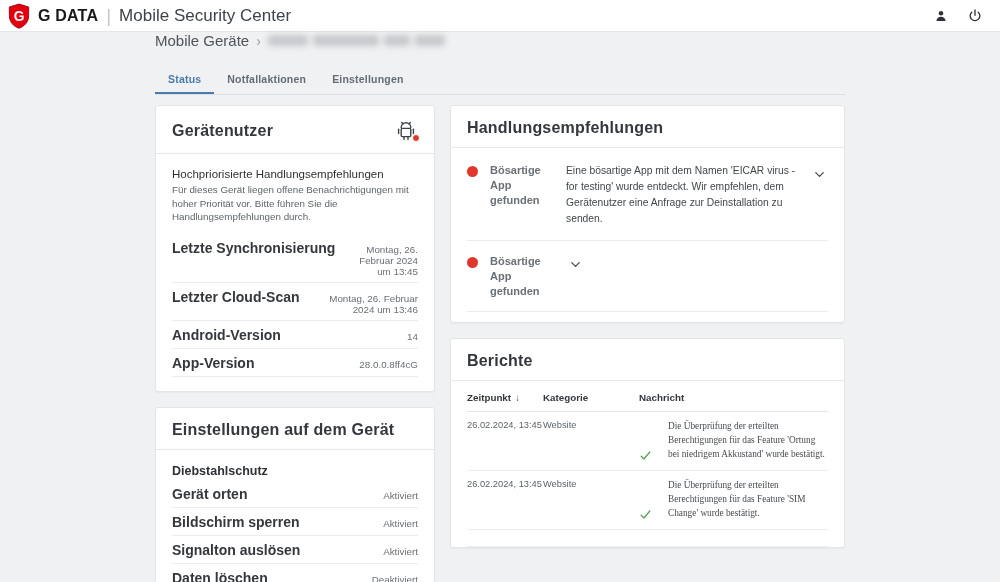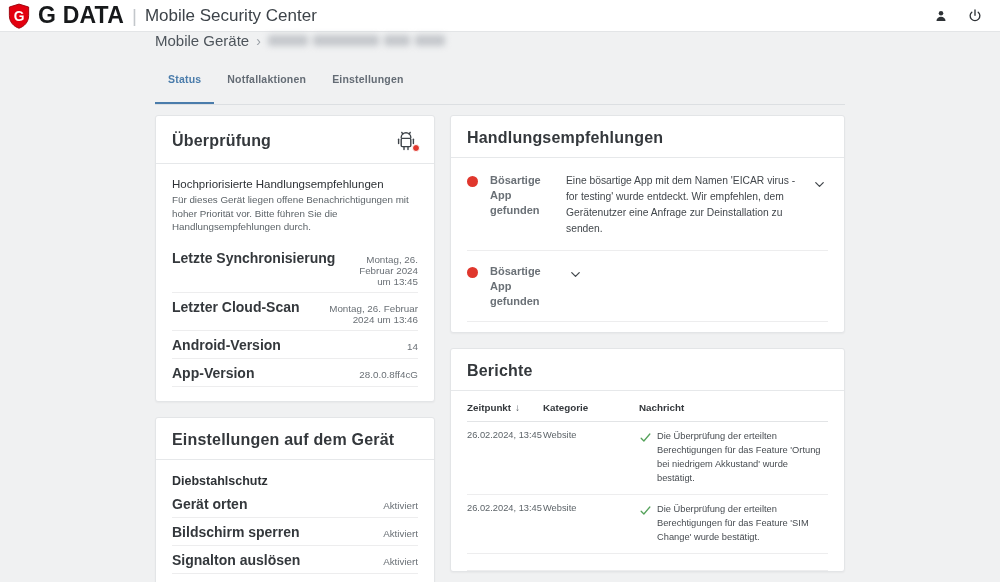--- a/index.html
+++ b/index.html
@@ -8,38 +8,38 @@
     font-family:"Liberation Sans", sans-serif;
     background:#f0f1f2; color:#33373b;
     -webkit-font-smoothing:antialiased;
   }
   
   .topbar {
     height:32px; background:#fff; border-bottom:1px solid #e3e5e7;
     display:flex; align-items:center; padding:0 14px 0 8px;
   }
   .logo { width:22px; height:26px; display:inline-flex; margin-right:8px; }
-  .brand { font-size:23px; font-weight:bold; color:#17191b; letter-spacing:.2px; }
+  .brand { font-size:16px; font-weight:bold; color:#17191b; letter-spacing:.2px; }
   .titlesep { font-size:19px; font-weight:300; color:#c3c7cb; margin:0 8px; }
   .product { font-size:17px; color:#3d4playing349; color:#3d4349; font-weight:400; }
   .spacer { flex:1; }
   .iconbtn { background:none; border:none; width:22px; height:22px; margin-left:12px;
              display:inline-flex; align-items:center; justify-content:center; cursor:pointer; }
   
   .main { padding:0 155px; }
   .breadcrumb { font-size:15px; color:#4d545b; display:flex; align-items:center; }
   .bc-root { cursor:pointer; }
   .bc-sep { color:#9aa0a6; margin:0 7px; font-size:14px; }
   .redacted { display:inline-flex; gap:5px; align-items:center; filter:blur(3px); opacity:.75; }
   .redacted i { display:inline-block; height:11px; background:#b6babf; border-radius:2px; }
   .redacted i:nth-child(1){width:40px}.redacted i:nth-child(2){width:66px}
   .redacted i:nth-child(3){width:26px}.redacted i:nth-child(4){width:30px}
   
   .tabs { margin-top:16px; display:flex; border-bottom:1px solid #dcdfe2; }
-  .tab { font-size:10.5px; font-weight:bold; color:#646c75; padding:8px 13px 17px;
+  .tab { font-size:10.5px; font-weight:bold; color:#646c75; padding:8px 13px 7px;
          cursor:pointer; border-bottom:2px solid transparent; letter-spacing:.2px; }
   .tab.active { color:#4a7cab; border-bottom-color:#4a7cab; }
   
   .cols { display:flex; gap:15px; margin-top:10px; align-items:flex-start; }
   .col-left { width:280px; flex:none; }
   .col-right { flex:1; }
   
   .card { background:#fff; border:1px solid #e3e5e7; border-radius:3px;
           box-shadow:0 1px 2px rgba(0,0,0,.04); margin-bottom:15px; }
   .card-head { display:flex; align-items:center; justify-content:space-between;
@@ -69,21 +69,21 @@
   
   .tbl { padding:0 16px; }
   .tbl-head { display:grid; grid-template-columns:76px 96px 1fr; padding:11px 0 8px;
               border-bottom:1px solid #e2e4e6; }
   .th { font-size:9.8px; font-weight:bold; color:#34383c; }
   .th-sort { cursor:pointer; display:flex; gap:4px; align-items:center; }
   .sort-arrow { font-size:10px; color:#5d6469; font-weight:normal; }
   .tbl-row { display:grid; grid-template-columns:76px 96px 1fr; padding:8px 0;
              border-bottom:1px solid #ededee; }
   .td { font-size:9.3px; color:#5d6469; }
-  .td-msg { display:flex; gap:5px; align-items:flex-start; color:#474c51; line-height:1.5; }
+  .td-msg { display:flex; gap:16px; align-items:flex-end; color:#474c51; line-height:1.5;font-family:Liberation Serif, serif; }
   .td-msg svg { flex:none; margin-top:1px; }
 </style>
 </head>
 <body>
 
 <header class="topbar">
   <span class="logo">
     <svg viewBox="0 0 24 28" width="22" height="26">
       <path d="M12 1 L22.5 4.2 V13.5 C22.5 20.8 17.5 25.6 12 27.3 C6.5 25.6 1.5 20.8 1.5 13.5 V4.2 Z" fill="#e3000f" stroke="#9b000a" stroke-width="1"></path>
       <text x="12" y="19" text-anchor="middle" font-family="Liberation Sans, sans-serif" font-size="15" font-weight="bold" fill="#fff">G</text>
@@ -129,21 +129,21 @@
     <span class="tab">Notfallaktionen</span>
     <span class="tab">Einstellungen</span>
   </div>
 
   <div class="cols">
 
     <div class="col-left">
 
       <div class="card">
         <div class="card-head">
-          <span class="card-title">Überprüfung</span>
+          <span class="card-title">Gerätenutzer</span>
           <span class="android-wrap">
             <svg viewBox="0 0 24 24" width="24" height="24" fill="none" stroke="#3d4349" stroke-width="1.4" stroke-linecap="round">
               <path d="M7.2 8.6a4.8 4.8 0 0 1 9.6 0"></path>
               <line x1="8.8" y1="5.2" x2="7.8" y2="3.4"></line>
               <line x1="15.2" y1="5.2" x2="16.2" y2="3.4"></line>
               <rect x="7.2" y="9.4" width="9.6" height="8.2" rx="1"></rect>
               <line x1="10" y1="17.8" x2="10" y2="20.6"></line>
               <line x1="14" y1="17.8" x2="14" y2="20.6"></line>
               <line x1="4.6" y1="10.2" x2="4.6" y2="14.6"></line>
               <line x1="19.4" y1="10.2" x2="19.4" y2="14.6"></line>

